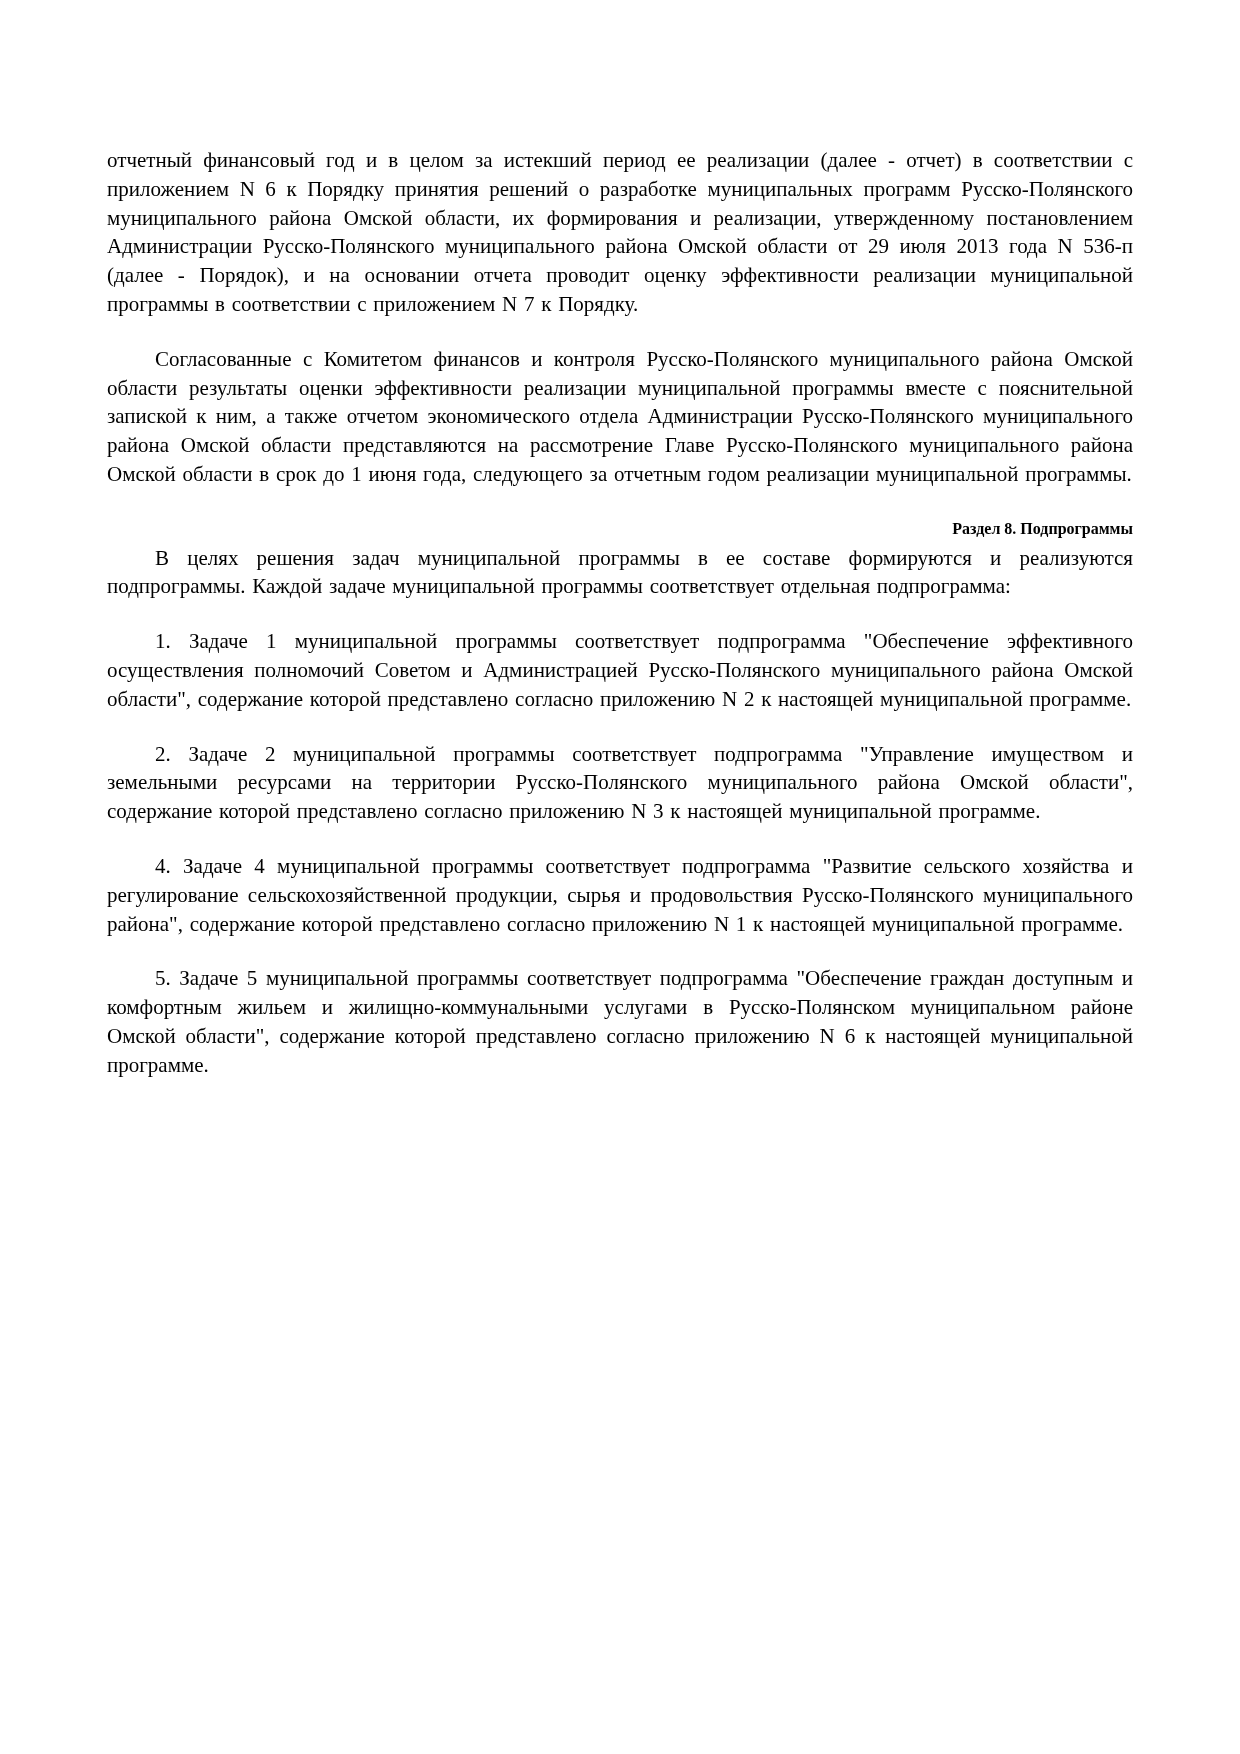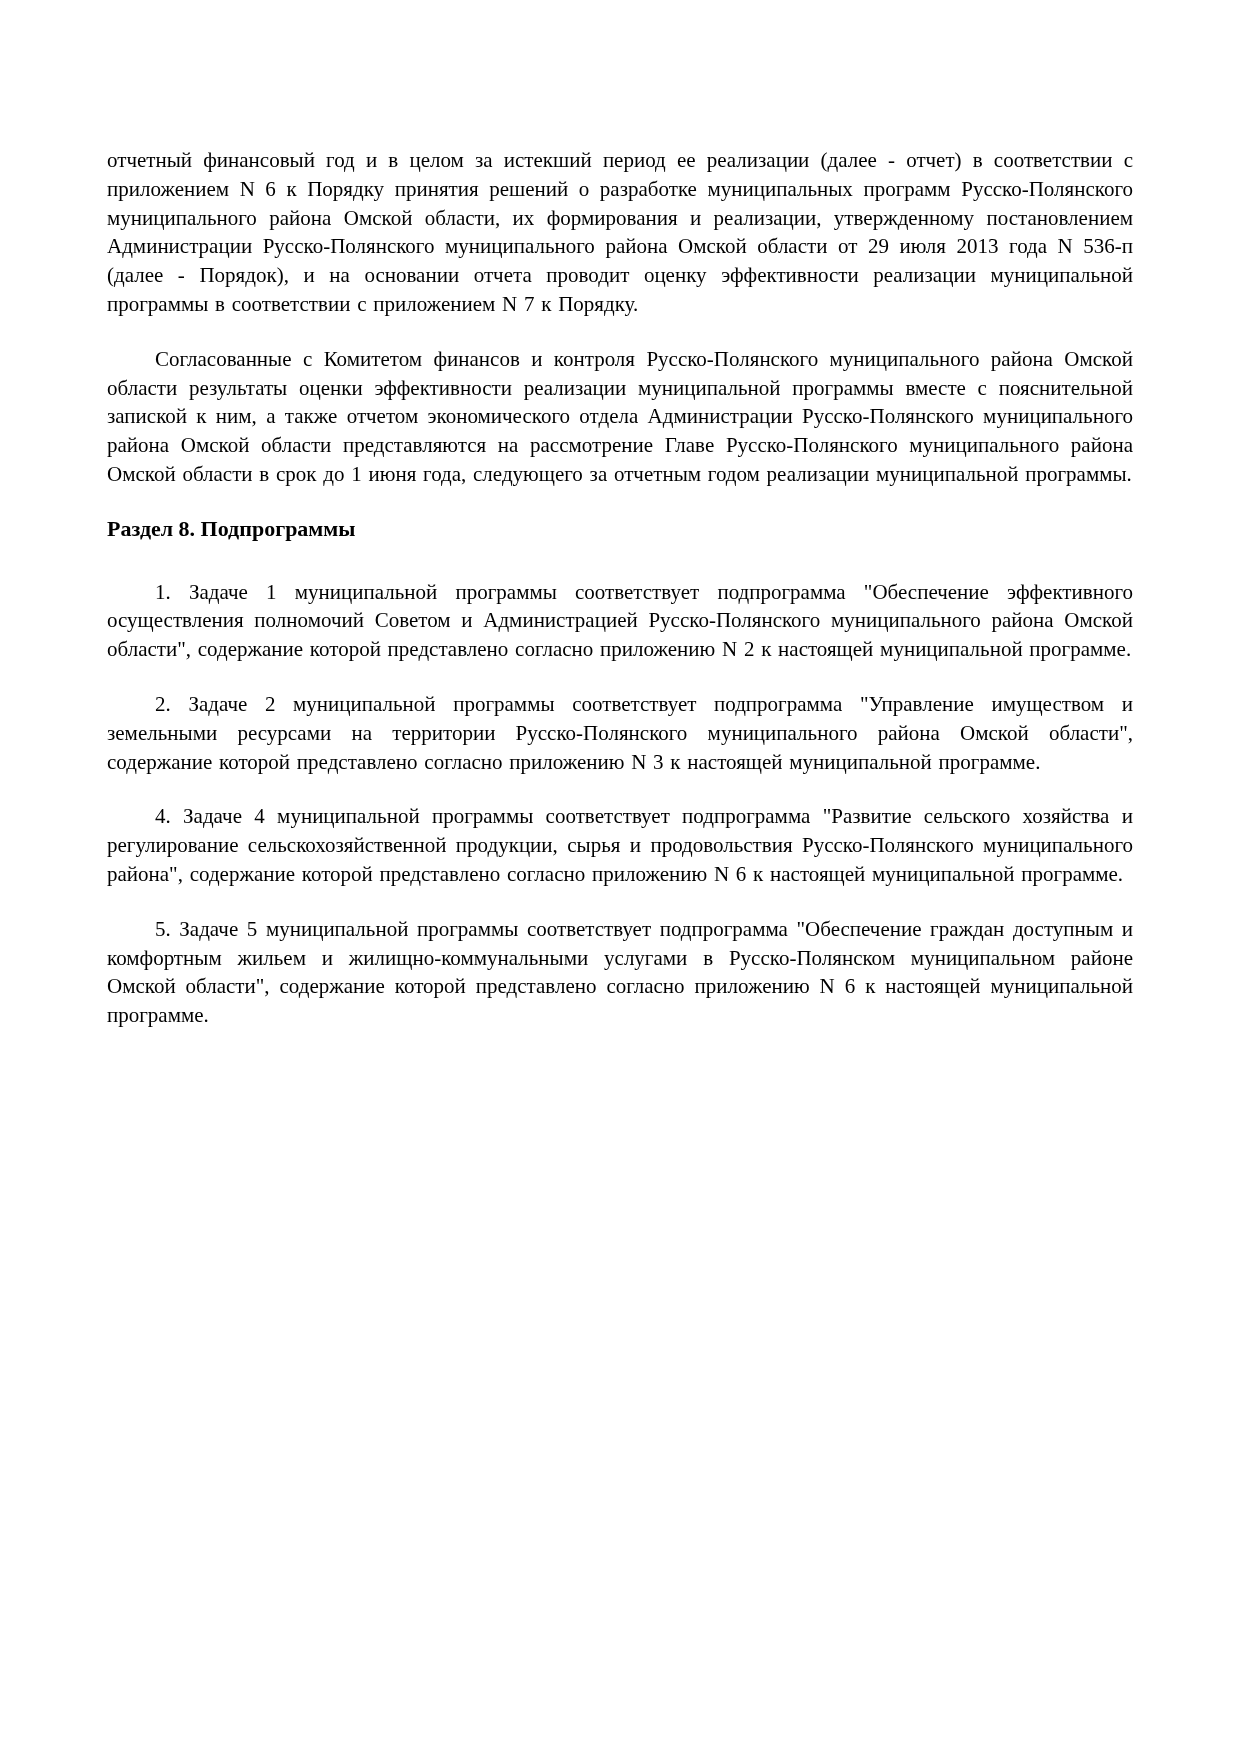--- a/index.html
+++ b/index.html
@@ -22,40 +22,40 @@
     line-height: 28.8px;
     text-align: justify;
     text-indent: 48px;
     margin-bottom: 26px;
     word-spacing: 1.5px;
   }
   .para.first {
     text-indent: 0;
   }
   .heading {
-    font-size: 22px;
+    font-size: 16px;
     font-weight: bold;
-    text-align: left;
+    text-align: right;
     line-height: 28.8px;
-    margin-bottom: 34px;
   }
 </style>
 </head>
 <body style="background: rgb(255, 255, 255);">
 
 <div class="page" style="background: rgb(255, 255, 255); color: rgb(0, 0, 0);">
   <div class="para first">отчетный финансовый год и в целом за истекший период ее реализации (далее - отчет) в соответствии с приложением N 6 к Порядку принятия решений о разработке муниципальных программ Русско-Полянского муниципального района Омской области, их формирования и реализации, утвержденному постановлением Администрации Русско-Полянского муниципального района Омской области от 29 июля 2013 года N 536-п (далее - Порядок), и на основании отчета проводит оценку эффективности реализации муниципальной программы в соответствии с приложением N 7 к Порядку.</div>
 
   <div class="para">Согласованные с Комитетом финансов и контроля Русско-Полянского муниципального района Омской области результаты оценки эффективности реализации муниципальной программы вместе с пояснительной запиской к ним, а также отчетом экономического отдела Администрации Русско-Полянского муниципального района Омской области представляются на рассмотрение Главе Русско-Полянского муниципального района Омской области в срок до 1 июня года, следующего за отчетным годом реализации муниципальной программы.</div>
 
   <div class="heading">Раздел 8. Подпрограммы</div>
 
+  <div class="para">В целях решения задач муниципальной программы в ее составе формируются и реализуются подпрограммы. Каждой задаче муниципальной программы соответствует отдельная подпрограмма:</div>
 
   <div class="para">1. Задаче 1 муниципальной программы соответствует подпрограмма "Обеспечение эффективного осуществления полномочий Советом и Администрацией Русско-Полянского муниципального района Омской области", содержание которой представлено согласно приложению N 2 к настоящей муниципальной программе.</div>
 
   <div class="para">2. Задаче 2 муниципальной программы соответствует подпрограмма "Управление имуществом и земельными ресурсами на территории Русско-Полянского муниципального района Омской области", содержание которой представлено согласно приложению N 3 к настоящей муниципальной программе.</div>
 
 
-  <div class="para">4. Задаче 4 муниципальной программы соответствует подпрограмма "Развитие сельского хозяйства и регулирование сельскохозяйственной продукции, сырья и продовольствия Русско-Полянского муниципального района", содержание которой представлено согласно приложению N 6 к настоящей муниципальной программе.</div>
+  <div class="para">4. Задаче 4 муниципальной программы соответствует подпрограмма "Развитие сельского хозяйства и регулирование сельскохозяйственной продукции, сырья и продовольствия Русско-Полянского муниципального района", содержание которой представлено согласно приложению N 1 к настоящей муниципальной программе.</div>
 
   <div class="para">5. Задаче 5 муниципальной программы соответствует подпрограмма "Обеспечение граждан доступным и комфортным жильем и жилищно-коммунальными услугами в Русско-Полянском муниципальном районе Омской области", содержание которой представлено согласно приложению N 6 к настоящей муниципальной программе.</div>
 
 </div>
 
 </body></html>

